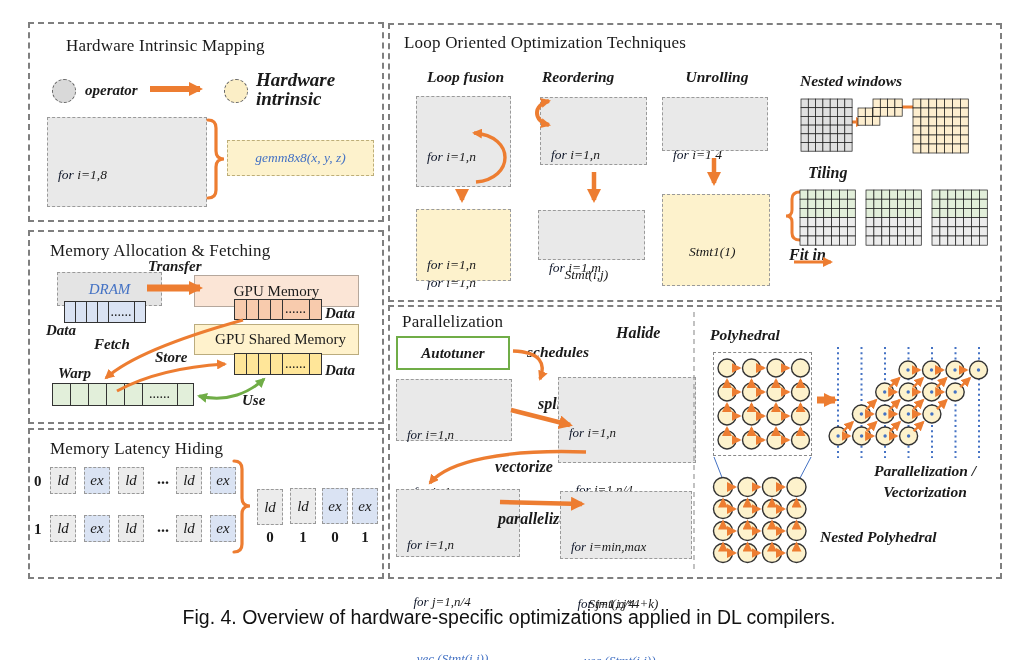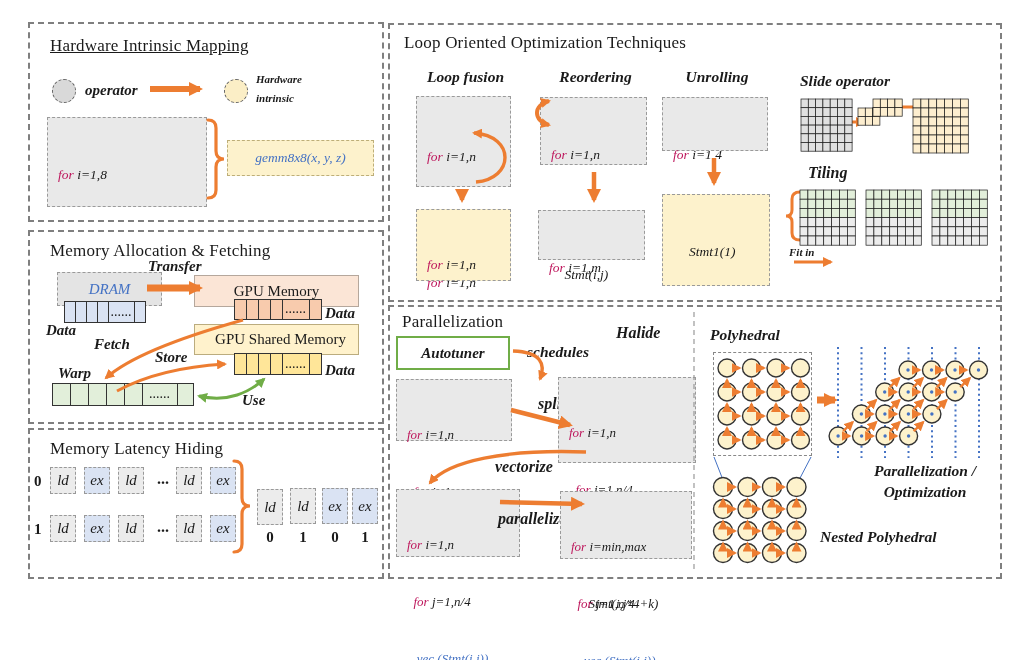--- a/index.html
+++ b/index.html
@@ -8,21 +8,21 @@
   .panel{position:absolute;border:2px dashed #7f7f7f;background:#fff;}
   .abs{position:absolute;}
   .ptitle{font-size:17px;letter-spacing:.2px;}
   .hdr{font-weight:bold;font-style:italic;font-size:15.5px;}
   .lbl{font-style:italic;font-size:15px;font-weight:600;}
   .codebox{position:absolute;background:#e9e9e9;border:1.4px dashed #9a9a9a;
            white-space:pre;font-style:italic;font-size:13.5px;line-height:20px;
            padding:7px 4px 0 10px;box-sizing:border-box;}
   .codebox.yellow{background:#fdf2cc;}
   .code-line{white-space:pre;}
-  .kw{color:#be185d;}
+  .kw{color:#0f172a;}
   .blue{color:#4472c4;}
   .circ{position:absolute;width:24px;height:24px;border-radius:50%;border:1.6px dashed #666;box-sizing:border-box;}
   .strip{position:absolute;display:flex;border:1.2px solid #333;box-sizing:border-box;}
   .strip>div{border-right:1px solid #333;display:flex;align-items:center;justify-content:center;
              font-size:10px;font-weight:bold;letter-spacing:1px;}
   .strip>div:last-child{border-right:none;}
   .membox{position:absolute;box-sizing:border-box;display:flex;align-items:center;justify-content:center;font-size:15px;}
   .lbox{position:absolute;width:26px;height:27px;border:1.5px dashed #999;box-sizing:border-box;
         display:flex;align-items:center;justify-content:center;font-style:italic;font-size:15px;background:#ececec;}
   .lbox.ex{background:#dae3f3;}
@@ -31,25 +31,25 @@
   #ov{position:absolute;left:0;top:0;pointer-events:none;}
   .caption{position:absolute;left:0;top:606px;width:1018px;text-align:center;
            font-family:"Liberation Sans",sans-serif;font-size:19.5px;color:#111;}
 </style>
 </head>
 <body>
 
 <div id="canvas">
 
   <div class="panel" style="left:28px;top:22px;width:352px;height:196px;">
-    <div class="abs ptitle" style="left:20px;top:12px;text-decoration:underline;">Hardware Intrinsic Mapping</div>
+    <div class="abs ptitle" style="left:36px;top:12px;">Hardware Intrinsic Mapping</div>
     <div class="circ" style="left:22px;top:55px;background:#d9d9d9;"></div>
     <div class="abs lbl" style="left:55px;top:58px;font-weight:bold;">operator</div>
     <div class="circ" style="left:194px;top:55px;background:#fbeec6;"></div>
-    <div class="abs" style="left:226px;top:46px;font-weight:bold;font-style:italic;font-size:11px;line-height:19px;">
+    <div class="abs" style="left:226px;top:46px;font-weight:bold;font-style:italic;font-size:19px;line-height:19px;">
       <div>Hardware</div>
       <div>intrinsic</div>
     </div>
     <div class="codebox" style="left:17px;top:93px;width:160px;height:90px;">
       <div class="code-line"><span class="kw">for</span> i=1,8</div>
       <div class="code-line">  <span class="kw">for</span> j=1,8</div>
       <div class="code-line">    <span class="kw">for</span> k=1,8</div>
       <div class="code-line">      z(i,j)=x(k,i)*y(k,j)</div>
     </div>
     <div class="abs" style="left:197px;top:116px;width:147px;height:36px;background:#fdf2cc;border:1.4px dashed #bdae78;box-sizing:border-box;display:flex;align-items:center;justify-content:center;font-style:italic;font-size:13.5px;color:#4472c4;">gemm8x8(x, y, z)</div>
@@ -125,23 +125,23 @@
     <div class="lbox tall ex" style="left:322px;top:58px;">ex</div>
     <div class="numlbl" style="left:227px;top:99px;width:26px;text-align:center;">0</div>
     <div class="numlbl" style="left:260px;top:99px;width:26px;text-align:center;">1</div>
     <div class="numlbl" style="left:292px;top:99px;width:26px;text-align:center;">0</div>
     <div class="numlbl" style="left:322px;top:99px;width:26px;text-align:center;">1</div>
   </div>
 
   <div class="panel" style="left:388px;top:23px;width:610px;height:275px;">
     <div class="abs ptitle" style="left:14px;top:8px;">Loop Oriented Optimization Techniques</div>
     <div class="abs hdr" style="left:28px;top:43px;width:95px;text-align:center;font-style:italic;">Loop fusion</div>
-    <div class="abs hdr" style="left:152px;top:43px;width:107px;text-align:center;">Reordering</div>
+    <div class="abs hdr" style="left:152px;top:43px;width:107px;text-align:left;">Reordering</div>
     <div class="abs hdr" style="left:274px;top:43px;width:106px;text-align:center;">Unrolling</div>
-    <div class="abs hdr" style="left:410px;top:47px;">Slide operator</div>
+    <div class="abs hdr" style="left:410px;top:47px;">Nested windows</div>
     <div class="abs hdr" style="left:418px;top:139px;font-size:16px;">Tiling</div>
   </div>
   <div class="codebox" style="left:416px;top:96px;width:95px;height:91px;line-height:21px;">
     <div class="code-line"><span class="kw">for</span> i=1,n</div>
     <div class="code-line">   Stmt1(i)</div>
     <div class="code-line"><span class="kw">for</span> i=1,n</div>
     <div class="code-line">   Stmt2(i)</div>
   </div>
   <div class="codebox yellow" style="left:416px;top:209px;width:95px;height:72px;padding-top:5px;">
     <div class="code-line"><span class="kw">for</span> i=1,n</div>
@@ -161,21 +161,21 @@
   <div class="codebox" style="left:662px;top:97px;width:106px;height:54px;">
     <div class="code-line"><span class="kw">for</span> i=1,4</div>
     <div class="code-line">   Stmt1(i)</div>
   </div>
   <div class="codebox yellow" style="left:662px;top:194px;width:108px;height:92px;padding-left:26px;">
     <div class="code-line">Stmt1(1)</div>
     <div class="code-line">Stmt1(2)</div>
     <div class="code-line">Stmt1(3)</div>
     <div class="code-line">Stmt1(4)</div>
   </div>
-  <div class="abs lbl" style="left:789px;top:246px;font-size:11px;">Fit in</div>
+  <div class="abs lbl" style="left:789px;top:246px;font-size:16px;">Fit in</div>
 
   <div class="panel" style="left:388px;top:305px;width:610px;height:270px;">
     <div class="abs ptitle" style="left:12px;top:5px;">Parallelization</div>
   </div>
   <div class="abs" style="left:396px;top:336px;width:114px;height:34px;border:2.5px solid #70ad47;box-sizing:border-box;display:flex;align-items:center;justify-content:center;font-weight:bold;font-style:italic;font-size:15px;">Autotuner</div>
   <div class="abs hdr" style="left:527px;top:343px;">schedules</div>
   <div class="abs hdr" style="left:616px;top:324px;font-size:16px;">Halide</div>
   <div class="codebox" style="left:396px;top:379px;width:116px;height:62px;line-height:19px;font-size:13px;">
     <div class="code-line"><span class="kw">for</span> i=1,n</div>
     <div class="code-line">  <span class="kw">for</span> j=1,n</div>
@@ -197,24 +197,25 @@
   <div class="abs hdr" style="left:498px;top:510px;font-size:16px;">parallelize</div>
   <div class="codebox" style="left:560px;top:491px;width:132px;height:68px;line-height:19px;font-size:13px;">
     <div class="code-line"><span class="kw">for</span> i=min,max</div>
     <div class="code-line">  <span class="kw">for</span> j=1,n/4</div>
     <div class="code-line blue">    vec (Stmt(i,j))</div>
   </div>
   <div class="abs hdr" style="left:710px;top:326px;">Polyhedral</div>
   <div class="abs" style="left:713px;top:352px;width:99px;height:104px;border:1.6px dashed #888;box-sizing:border-box;"></div>
   <div class="abs hdr" style="left:845px;top:460px;width:160px;text-align:center;line-height:21px;">
     <div>Parallelization /</div>
-    <div>Optimization</div>
+    <div>Vectorization</div>
   </div>
   <div class="abs hdr" style="left:820px;top:528px;">Nested Polyhedral</div>
 
+  <div class="caption">Fig. 4.  Overview of hardware-specific optimizations applied in DL compilers.</div>
 
   <svg id="ov" width="1018" height="660" viewBox="0 0 1018 660">
     <defs>
       <marker id="mo" markerUnits="userSpaceOnUse" markerWidth="11" markerHeight="10" refX="8" refY="5" orient="auto">
           <path d="M0,0 L10,5 L0,10 Z" fill="#ed7d31"></path>
         </marker>
       <marker id="mos" markerUnits="userSpaceOnUse" markerWidth="11" markerHeight="10" refX="8" refY="5" orient="auto-start-reverse">
           <path d="M0,0 L10,5 L0,10 Z" fill="#ed7d31"></path>
         </marker>
       <marker id="mob" markerUnits="userSpaceOnUse" markerWidth="16" markerHeight="15" refX="11" refY="7" orient="auto">

